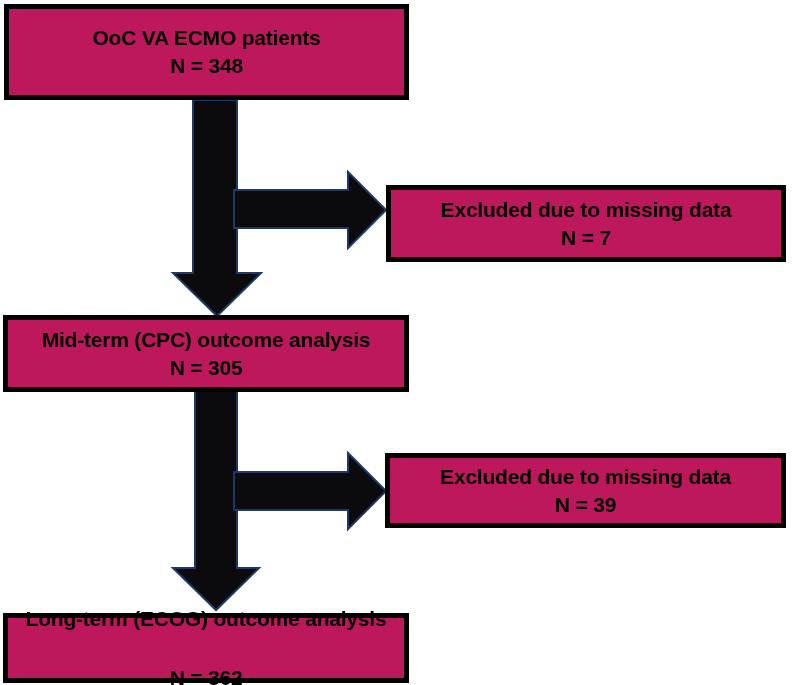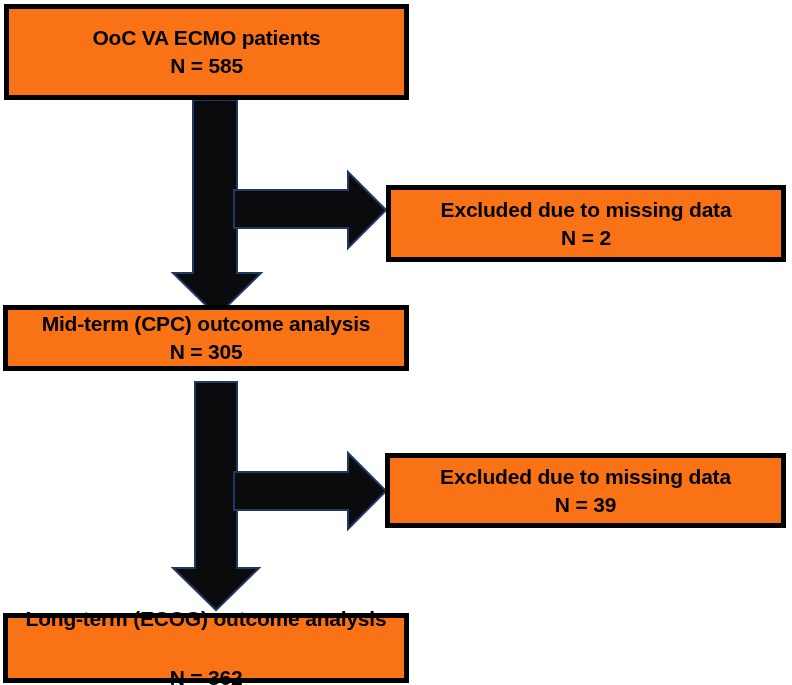--- a/index.html
+++ b/index.html
@@ -19,63 +19,63 @@
     position: absolute;
     left: 0;
     top: 0;
     width: 792px;
     height: 685px;
     pointer-events: none;
   }
   .node {
     position: absolute;
     box-sizing: border-box;
-    background: #f97316;
+    background: #be185d;
     border: 5px solid #000000;
     display: flex;
     flex-direction: column;
     align-items: center;
     justify-content: center;
     text-align: center;
     color: #000000;
     font-weight: 700;
     font-size: 21px;
     line-height: 28px;
     z-index: 2;
   }
   .node .line {
     white-space: nowrap;
     letter-spacing: -0.2px;
   }
   #node-start     { left: 4px;   top: 4px;   width: 405px; height: 96px; }
   #node-excl-1    { left: 386px; top: 185px; width: 400px; height: 77px; }
-  #node-midterm   { left: 3px;   top: 305px; width: 406px; height: 66px; }
+  #node-midterm   { left: 3px;   top: 315px; width: 406px; height: 77px; }
   #node-excl-2    { left: 385px; top: 453px; width: 401px; height: 75px; }
   #node-longterm  { left: 3px;   top: 613px; width: 406px; height: 70px; gap: 31px; }
 </style>
 </head>
 <body>
 
 <div class="canvas">
 
   <svg class="arrow-layer" viewBox="0 0 792 685" xmlns="http://www.w3.org/2000/svg">
     <polygon stroke-width="2" stroke-linejoin="miter" points="193,100 237,100 237,273 261,273 217,316 173,273 193,273" fill="#0b0b0e" stroke="#1f3864"></polygon>
     <polygon stroke-width="2" stroke-linejoin="miter" points="234,190 348,190 348,172 386,210 348,248 348,228 234,228" fill="#0b0b0e" stroke="#1f3864"></polygon>
     <polygon stroke-width="2" stroke-linejoin="miter" points="195,382 237,382 237,568 259,568 216,610 173,568 195,568" fill="#0b0b0e" stroke="#1f3864"></polygon>
     <polygon stroke-width="2" stroke-linejoin="miter" points="234,472 348,472 348,453 386,491 348,529 348,510 234,510" fill="#0b0b0e" stroke="#1f3864"></polygon>
   </svg>
 
   <div class="node" id="node-start">
     <div class="line">OoC VA ECMO patients</div>
-    <div class="line">N = 585</div>
+    <div class="line">N = 348</div>
   </div>
 
   <div class="node" id="node-excl-1">
     <div class="line">Excluded due to missing data</div>
-    <div class="line">N = 2</div>
+    <div class="line">N = 7</div>
   </div>
 
   <div class="node" id="node-midterm">
     <div class="line">Mid-term (CPC) outcome analysis</div>
     <div class="line">N = 305</div>
   </div>
 
   <div class="node" id="node-excl-2">
     <div class="line">Excluded due to missing data</div>
     <div class="line">N = 39</div>

